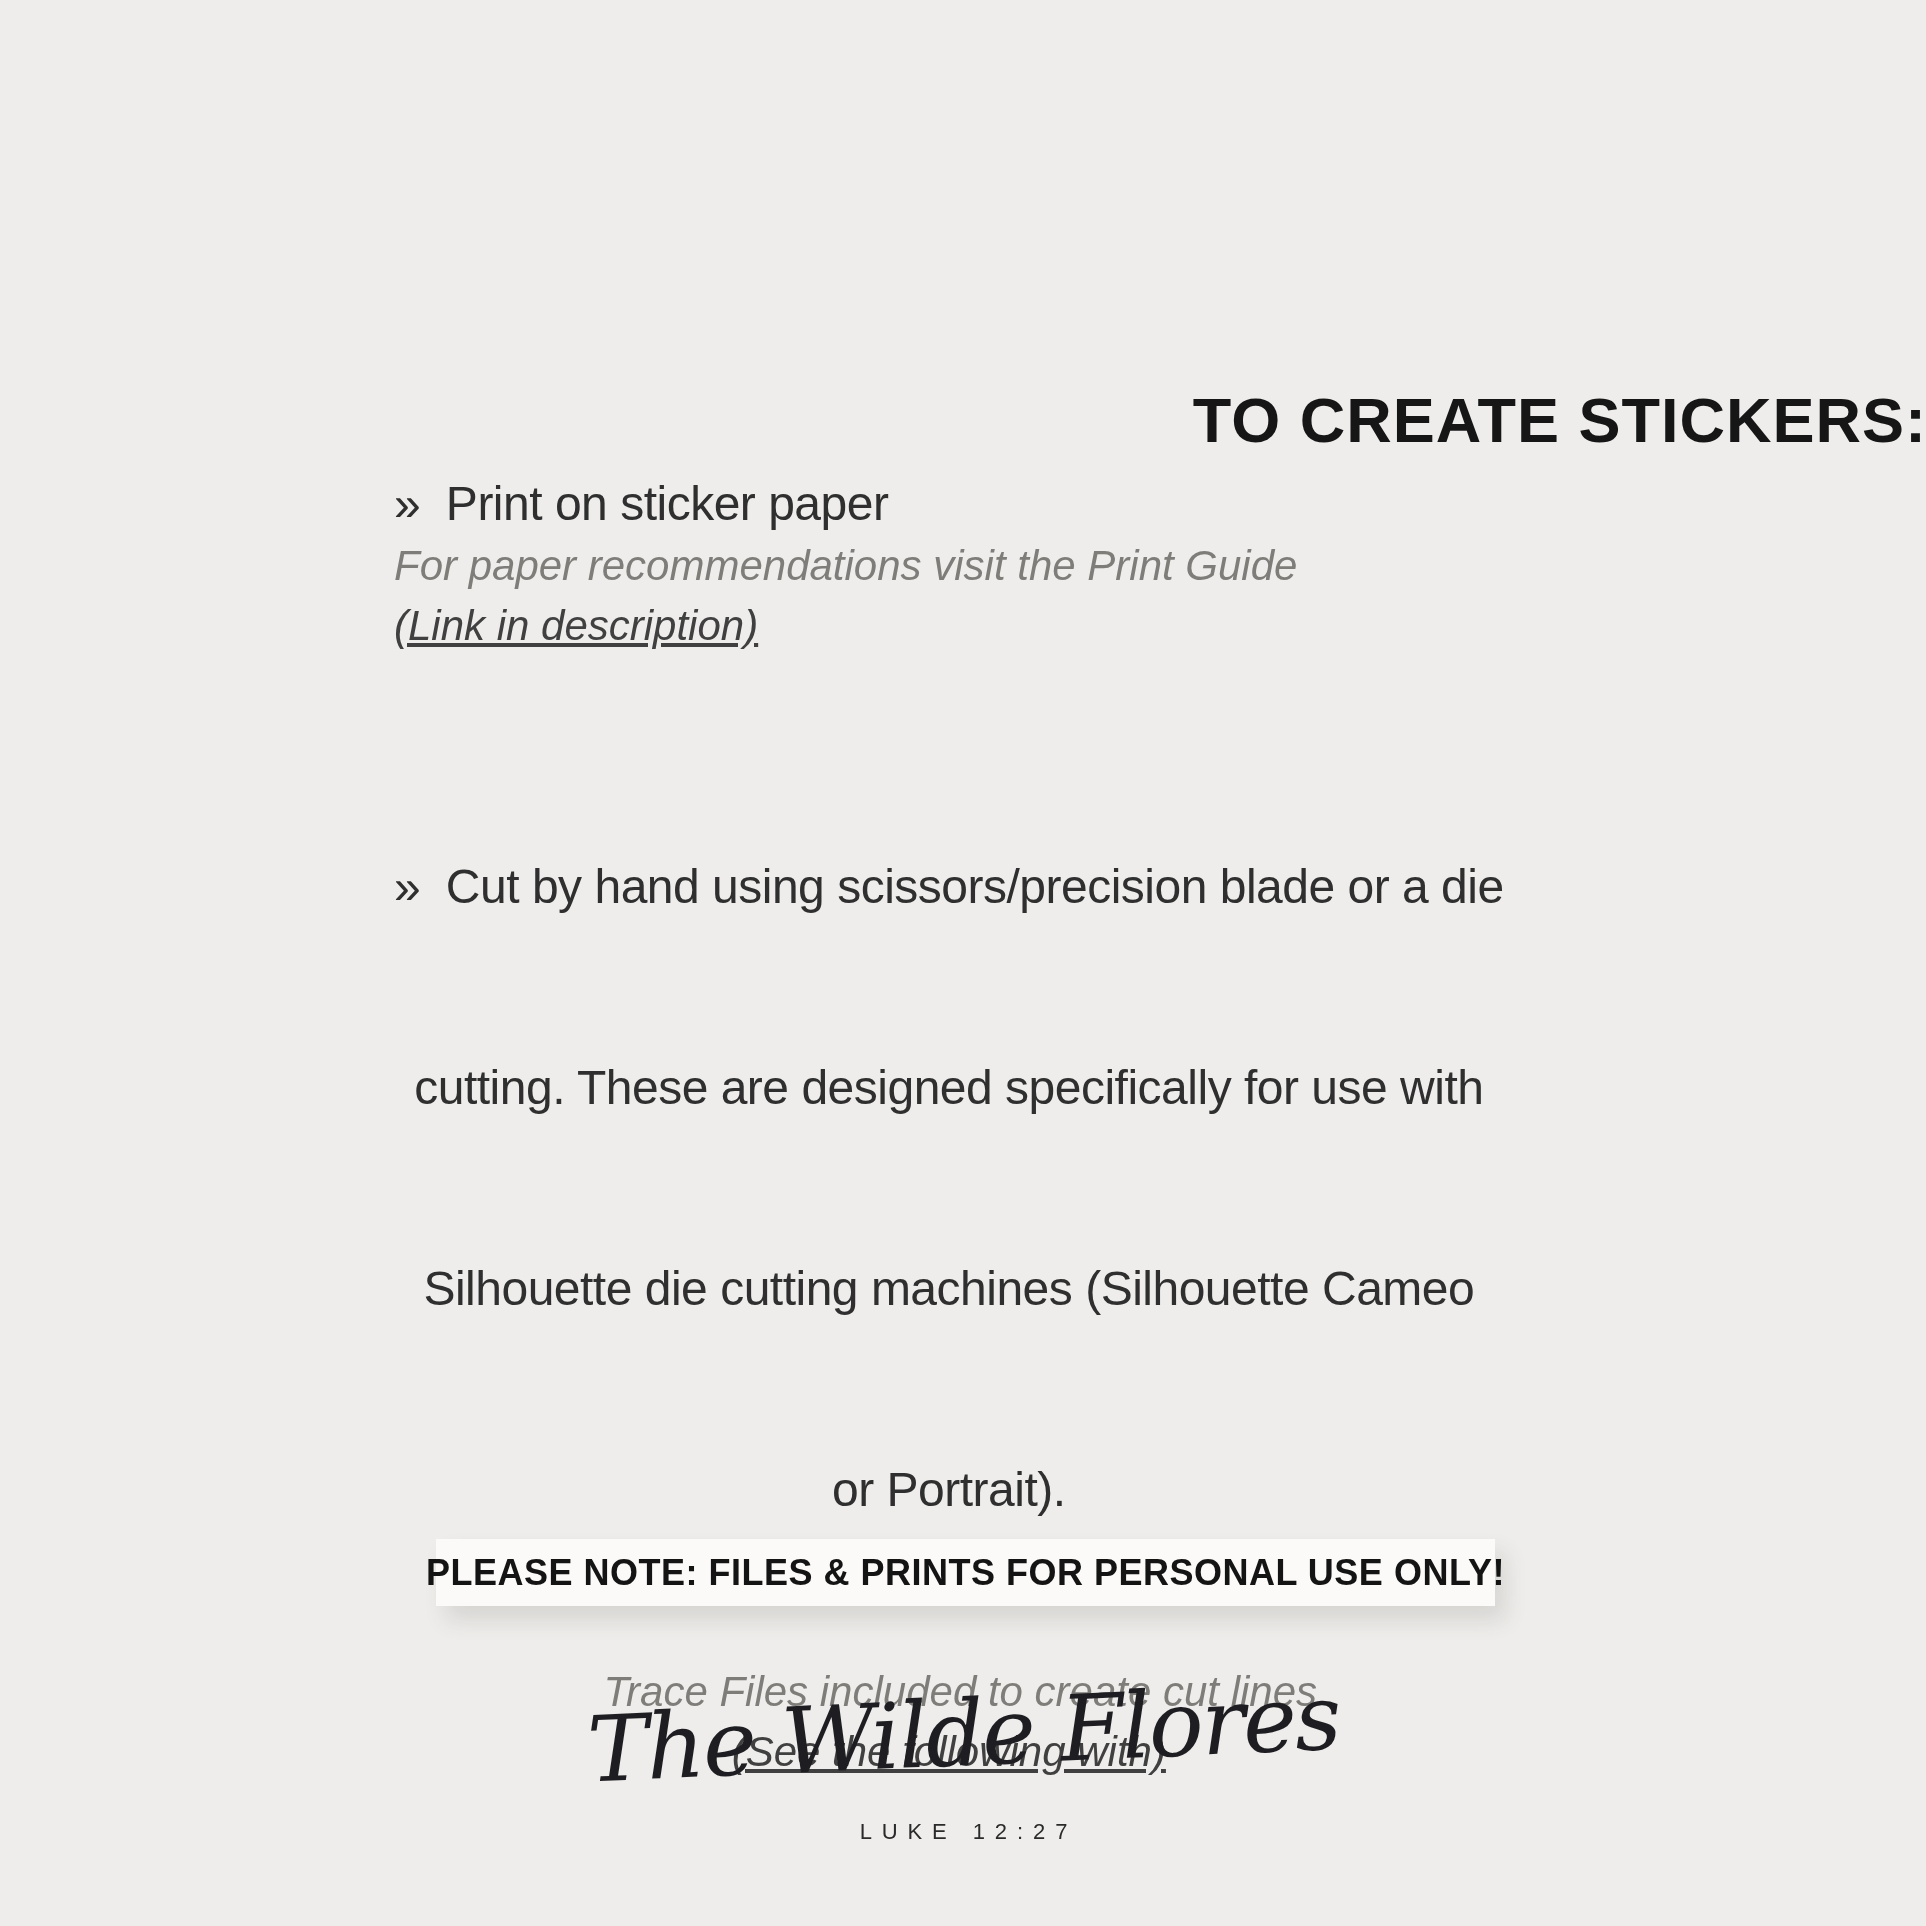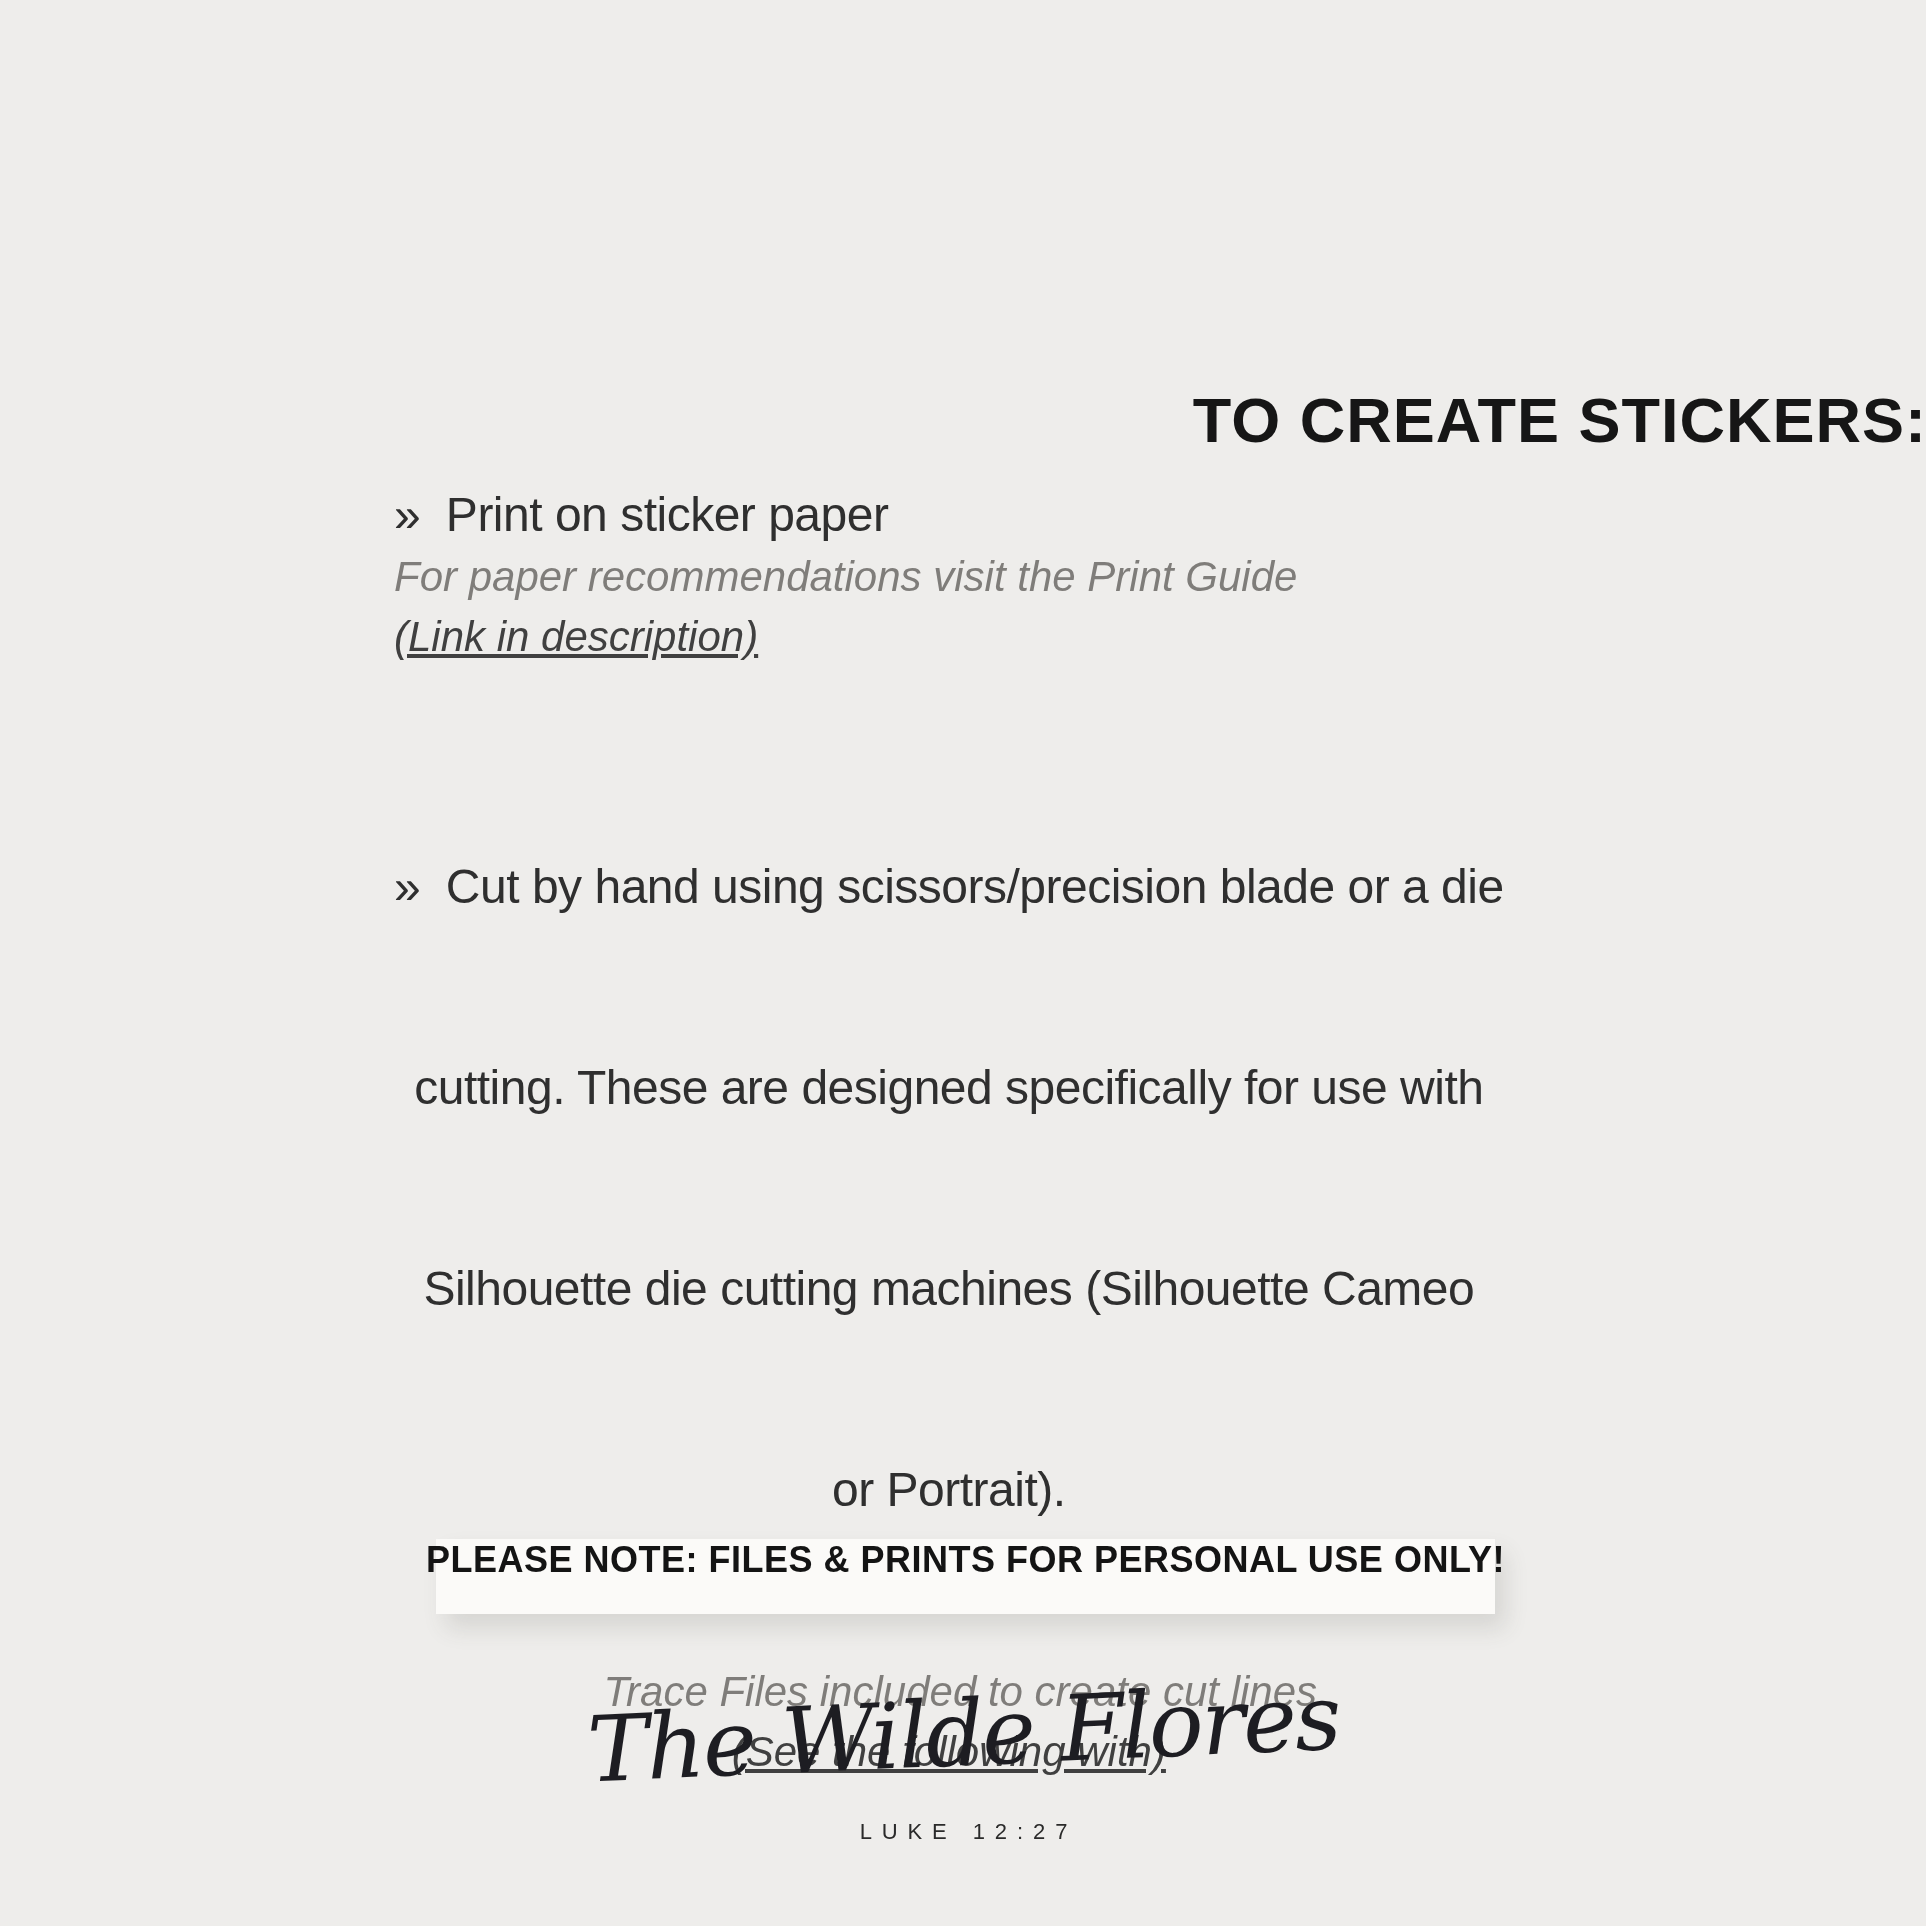--- a/index.html
+++ b/index.html
@@ -29,21 +29,21 @@
     color: #161616;
     white-space: pre-wrap;
   }
   .steps {
     position: absolute;
     left: 394px;
     top: 0;
     width: 1208px;
   }
   .step { position: absolute; left: 0; }
-  .step-1 { top: 483px; }
+  .step-1 { top: 472px; }
   .step-2 { top: 719px; text-align: center; }
   .step-heading {
     font-size: 48px;
     line-height: 63px;
     letter-spacing: -0.5px;
     color: #2f2f2f;
     white-space: pre-wrap;
   }
   .step-2 .step-heading { line-height: 67px; }
   .step-sub {
@@ -60,24 +60,25 @@
     font-style: italic;
     color: #404040;
     white-space: pre-wrap;
     text-decoration: underline;
   }
   .notice-banner {
     position: absolute;
     left: 436px;
     top: 1539px;
     width: 1059px;
-    height: 75px;
+    height: 67px;
     background: #fbfaf8;
     box-shadow: 10px 14px 22px rgba(70, 68, 62, 0.14);
     display: flex;
+    align-items: center;
     justify-content: center;
   }
   .notice-banner-text {
     font-size: 36px;
     font-weight: 700;
     letter-spacing: 0.5px;
     color: #141414;
     white-space: nowrap;
   }
   .brand {

